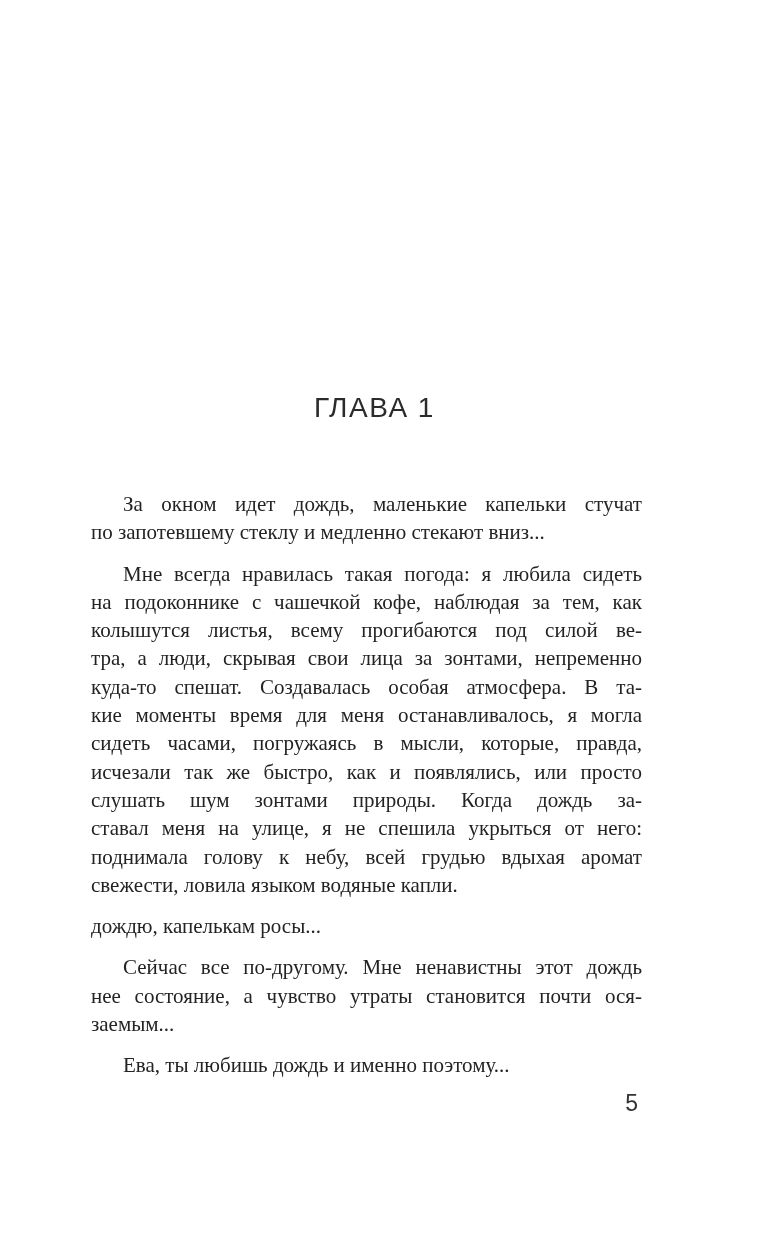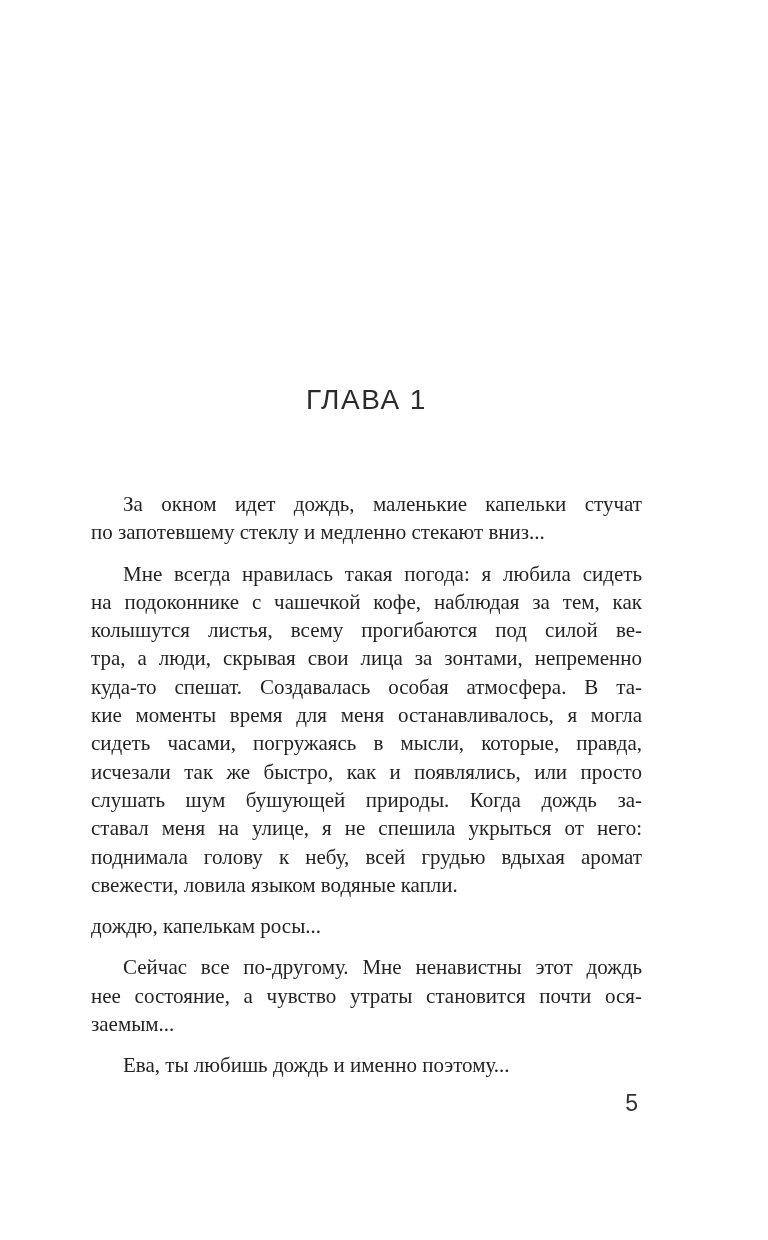--- a/index.html
+++ b/index.html
@@ -13,21 +13,21 @@
     height: 1240px;
     background: #ffffff;
     overflow: hidden;
     font-family: "Liberation Serif", serif;
   }
   .chapter-heading {
     position: absolute;
     top: 384px;
     left: 78px;
     width: 577px;
-    margin: 0;
+    margin: 8px;
     text-align: center;
     font-family: "Liberation Sans", sans-serif;
     font-weight: 400;
     font-size: 28px;
     letter-spacing: 1.5px;
     color: #2b2b2b;
   }
   .body-text {
     position: absolute;
     top: 477px;
@@ -69,21 +69,21 @@
       </div>
       <div class="paragraph">
         <div class="line first">Мне всегда нравилась такая погода: я любила сидеть</div>
         <div class="line">на подоконнике с чашечкой кофе, наблюдая за тем, как</div>
         <div class="line">колышутся листья, всему прогибаются под силой ве-</div>
         <div class="line">тра, а люди, скрывая свои лица за зонтами, непременно</div>
         <div class="line">куда-то спешат. Создавалась особая атмосфера. В та-</div>
         <div class="line">кие моменты время для меня останавливалось, я могла</div>
         <div class="line">сидеть часами, погружаясь в мысли, которые, правда,</div>
         <div class="line">исчезали так же быстро, как и появлялись, или просто</div>
-        <div class="line">слушать шум бушующей природы. Когда дождь за-</div>
+        <div class="line">слушать шум зонтами природы. Когда дождь за-</div>
         <div class="line">ставал меня на улице, я не спешила укрыться от него:</div>
         <div class="line">поднимала голову к небу, всей грудью вдыхая аромат</div>
         <div class="line last">свежести, ловила языком водяные капли.</div>
       </div>
       <div class="paragraph">
         <div class="line last">дождю, капелькам росы...</div>
       </div>
       <div class="paragraph">
         <div class="line first">Сейчас все по-другому. Мне ненавистны этот дождь</div>
         <div class="line">нее состояние, а чувство утраты становится почти ося-</div>

